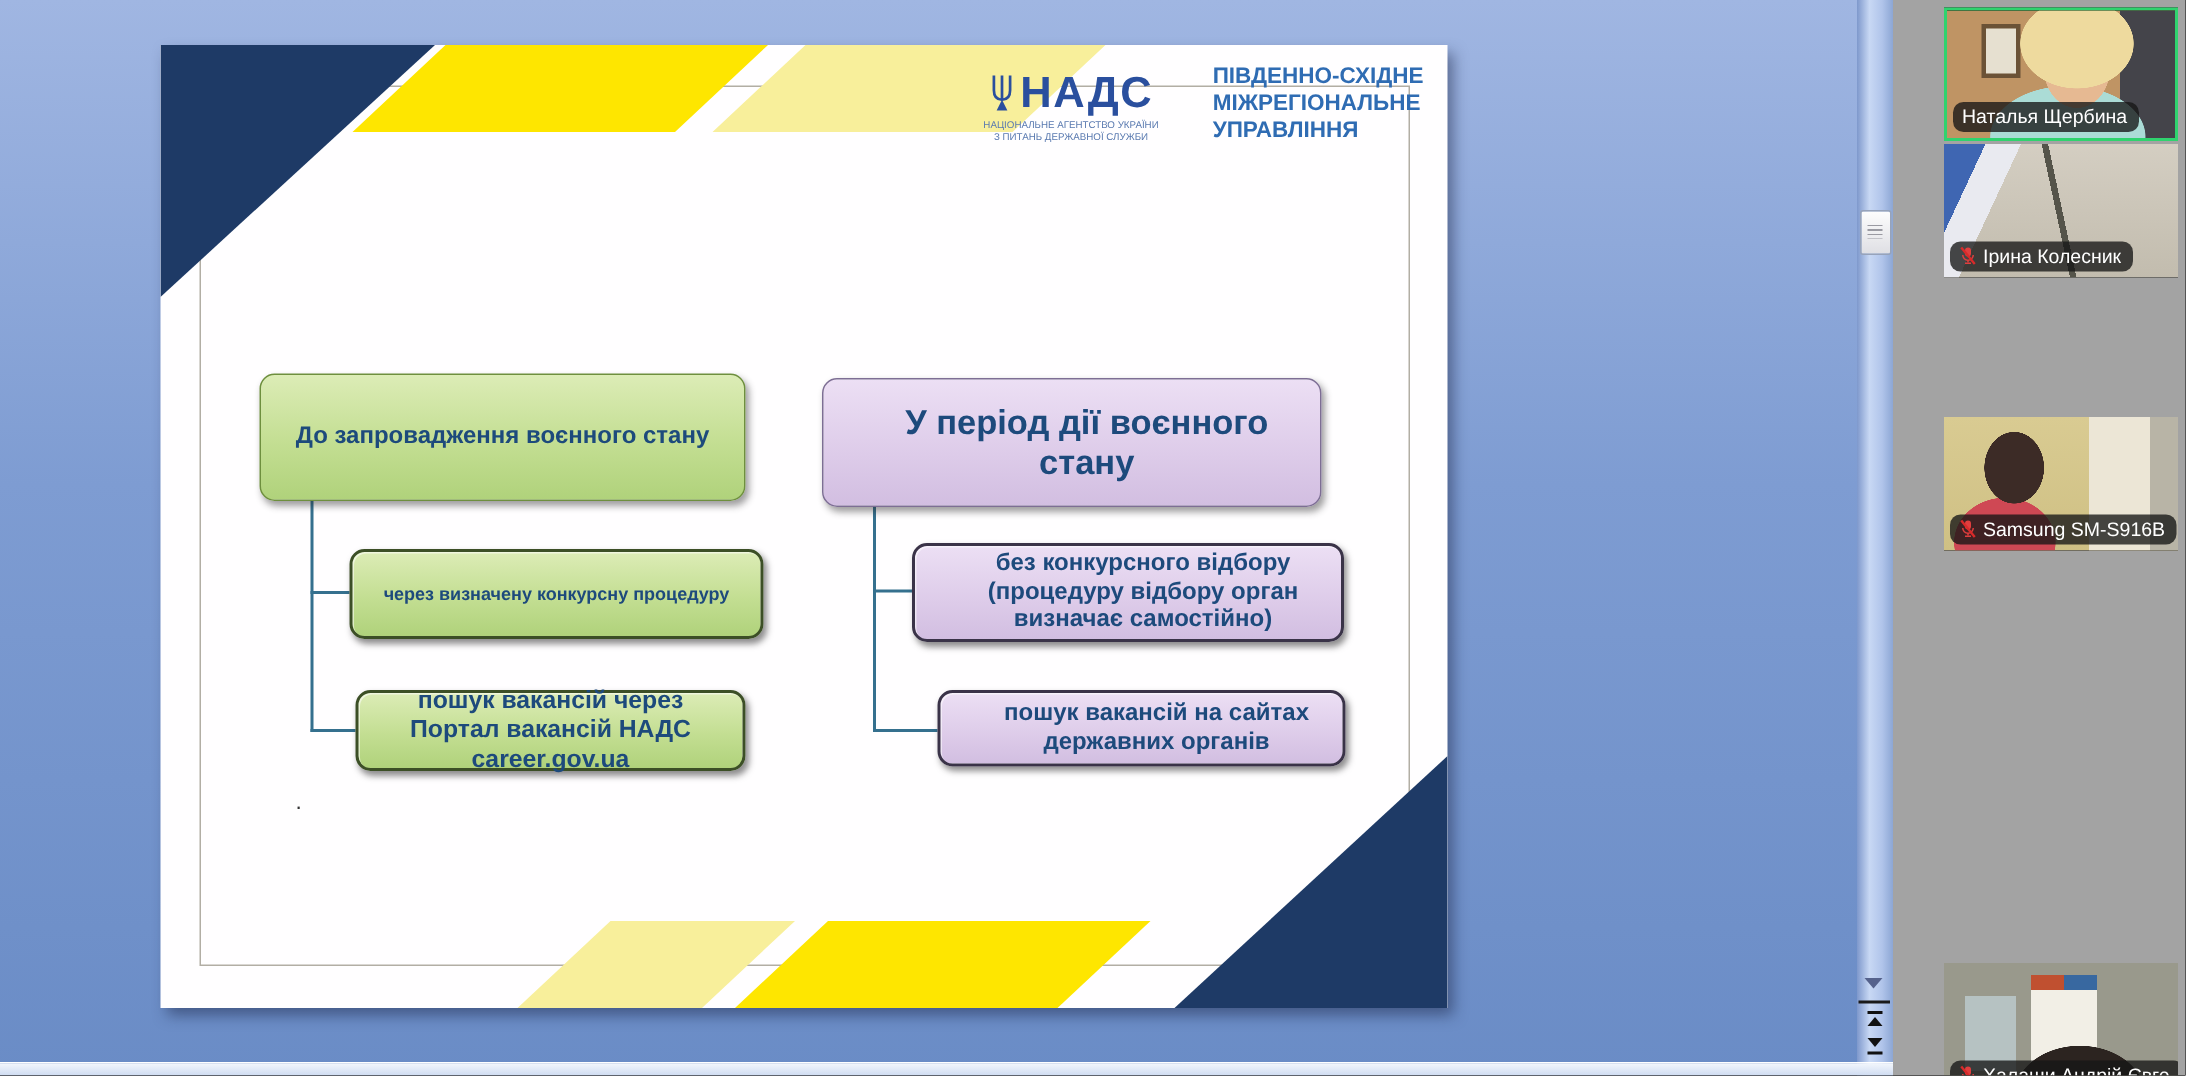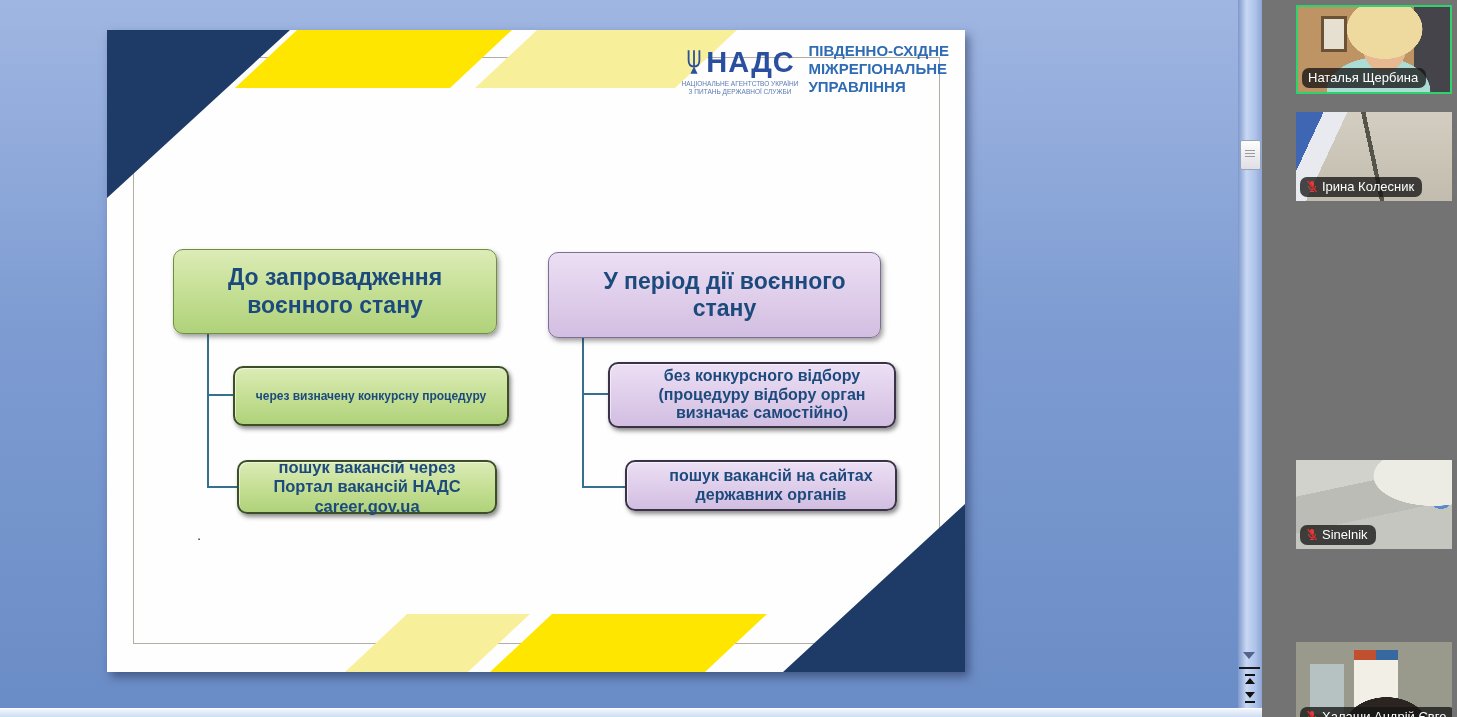--- a/index.html
+++ b/index.html
@@ -15,36 +15,36 @@
   .frame{position:absolute;left:26px;top:27px;right:25px;bottom:28px;
     border:1px solid #b2aea4;}
   .deco{position:absolute;left:0;top:0;width:858px;height:642px;}
 
   
   .logo{position:absolute;top:8px;right:16px;display:flex;gap:10px;align-items:flex-end;}
   .logo-left{display:flex;flex-direction:column;align-items:center;}
   .logo-row{display:flex;align-items:center;gap:3px;}
   .logo-abbr{font-size:29px;font-weight:bold;color:#2a4f9e;letter-spacing:1px;}
   .logo-cap{font-size:6.5px;line-height:1.25;color:#5a7ab0;text-align:center;margin-top:1px;}
-  .logo-branch{font-size:15px;font-weight:bold;color:#2f6cb3;line-height:1.2;padding-top:4px;}
+  .logo-branch{font-size:15px;font-weight:bold;color:#2f6cb3;line-height:1.2;padding-top:4px;margin-left:26px;}
 
   .title{position:absolute;top:86px;left:0;right:0;text-align:center;
     font-size:37px;font-weight:bold;letter-spacing:-0.5px;color:#1f3c6e;}
   .title .hl{color:#9a6fd0;margin-right:11px;}
 
   
   .box{position:absolute;border-radius:10px;display:flex;align-items:center;justify-content:center;
     text-align:center;font-weight:bold;color:#1d4a7c;padding:4px 12px;box-sizing:border-box;
     box-shadow:2px 3px 5px rgba(40,40,40,.45);line-height:1.18;}
   .box-green{background:linear-gradient(180deg,#dcecb6 0%,#c3de92 55%,#b0d27b 100%);border:1px solid #6e8f3e;}
   .box-purple{background:linear-gradient(180deg,#ecdff4 0%,#ddcbe9 60%,#d2bee1 100%);border:1px solid #7d6e94;padding-left:32px;}
   .child{box-shadow:2px 3px 4px rgba(30,30,30,.5), inset 1px 1px 0 rgba(255,255,255,.55);}
   .child.box-green{border:2px solid #3c4f26;}
   .child.box-purple{border:2px solid #3a3348;}
-  .p-left {left:66px; top:219px;width:324px;height:85px;font-size:23px;}
+  .p-left {left:66px; top:219px;width:324px;height:85px;font-size:16px;}
   .p-right{left:441px;top:222px;width:333px;height:86px;font-size:23px;}
   .c-l1{left:126px;top:336px;width:276px;height:60px;font-size:12px;}
   .c-l2{left:130px;top:430px;width:260px;height:54px;font-size:16.5px;}
   .c-r1{left:501px;top:332px;width:288px;height:66px;font-size:16px;}
   .c-r2{left:518px;top:430px;width:272px;height:51px;font-size:16px;}
   .conn{position:absolute;background:#35708e;}
   .stray-dot{position:absolute;left:90px;top:496px;font-size:15px;color:#333;}
 
   
   .scrollcol{position:absolute;left:1238px;top:0;width:24px;height:717px;
@@ -59,21 +59,21 @@
   .pgbtn{position:absolute;left:1242px;width:16px;height:16px;}
   .pgbtn .bar{position:absolute;left:3px;width:10px;height:2px;background:#111;}
   .pgbtn .tri{position:absolute;left:3px;width:0;height:0;
     border-left:5px solid transparent;border-right:5px solid transparent;}
   .pg-prev{top:672px;}  .pg-prev .bar{top:2px;}  .pg-prev .tri{top:6px;border-bottom:6px solid #111;}
   .pg-next{top:690px;}  .pg-next .tri{top:2px;border-top:6px solid #111;} .pg-next .bar{top:11px;}
   .statusedge{position:absolute;left:0;top:708px;width:1262px;height:9px;
     background:linear-gradient(180deg,#f2f6fc,#cfdcf2);border-top:1px solid #fff;box-sizing:border-box;}
 
   
-  .panel{position:absolute;left:1262px;top:0;width:195px;height:717px;background:#737373;}
+  .panel{position:absolute;left:1262px;top:0;width:195px;height:717px;background:#a3a3a3;}
   .tile{position:absolute;left:34px;width:156px;height:89px;background:#000;overflow:hidden;box-sizing:border-box;}
   .tile.active{border:2px solid #2fd36e;}
   .vid{position:absolute;inset:0;background-repeat:no-repeat;}
   .nameplate{position:absolute;left:4px;bottom:4px;display:flex;align-items:center;gap:4px;
     background:rgba(22,22,22,.78);border-radius:7px;padding:2px 8px 3px 6px;
     color:#fff;font-size:13px;white-space:nowrap;max-width:142px;overflow:hidden;}
   .micico{flex:0 0 auto;display:block;}
 
   
   .v1{background-image:
@@ -199,50 +199,50 @@
 
   <div class="panel">
 
     <div class="tile active" style="top:5px;">
       <div class="vid v1"></div>
       <div class="nameplate">
         <span>Наталья Щербина</span>
       </div>
     </div>
 
-    <div class="tile" style="top:112px;">
+    <div class="tile" style="top:96px;">
       <div class="vid v2"></div>
       <div class="nameplate">
         <svg class="micico" width="12" height="13" viewBox="0 0 12 13">
             <rect x="4" y="1" width="4" height="6" rx="2" fill="#e03e3e"></rect>
             <path d="M2.5 6a3.5 3.5 0 0 0 7 0" fill="none" stroke="#e03e3e"></path>
             <line x1="6" y1="9.5" x2="6" y2="11" stroke="#e03e3e"></line>
             <line x1="4" y1="11.5" x2="8" y2="11.5" stroke="#e03e3e"></line>
             <line x1="1.5" y1="1" x2="10.5" y2="12" stroke="#d82a2a" stroke-width="1.6"></line>
           </svg>
         <span>Ірина Колесник</span>
       </div>
     </div>
 
 
-
-
-    <div class="tile" style="top:460px;">
-      <div class="vid v6"></div>
+    <div class="tile" style="top:278px;">
+      <div class="vid v4"></div>
       <div class="nameplate">
         <svg class="micico" width="12" height="13" viewBox="0 0 12 13">
             <rect x="4" y="1" width="4" height="6" rx="2" fill="#e03e3e"></rect>
             <path d="M2.5 6a3.5 3.5 0 0 0 7 0" fill="none" stroke="#e03e3e"></path>
             <line x1="6" y1="9.5" x2="6" y2="11" stroke="#e03e3e"></line>
             <line x1="4" y1="11.5" x2="8" y2="11.5" stroke="#e03e3e"></line>
             <line x1="1.5" y1="1" x2="10.5" y2="12" stroke="#d82a2a" stroke-width="1.6"></line>
           </svg>
-        <span>Sinelnik</span>
-      </div>
-    </div>
+        <span>Samsung SM-S916B</span>
+      </div>
+    </div>
+
+
 
 
     <div class="tile" style="top:642px;">
       <div class="vid v8"></div>
       <div class="nameplate">
         <svg class="micico" width="12" height="13" viewBox="0 0 12 13">
             <rect x="4" y="1" width="4" height="6" rx="2" fill="#e03e3e"></rect>
             <path d="M2.5 6a3.5 3.5 0 0 0 7 0" fill="none" stroke="#e03e3e"></path>
             <line x1="6" y1="9.5" x2="6" y2="11" stroke="#e03e3e"></line>
             <line x1="4" y1="11.5" x2="8" y2="11.5" stroke="#e03e3e"></line>

